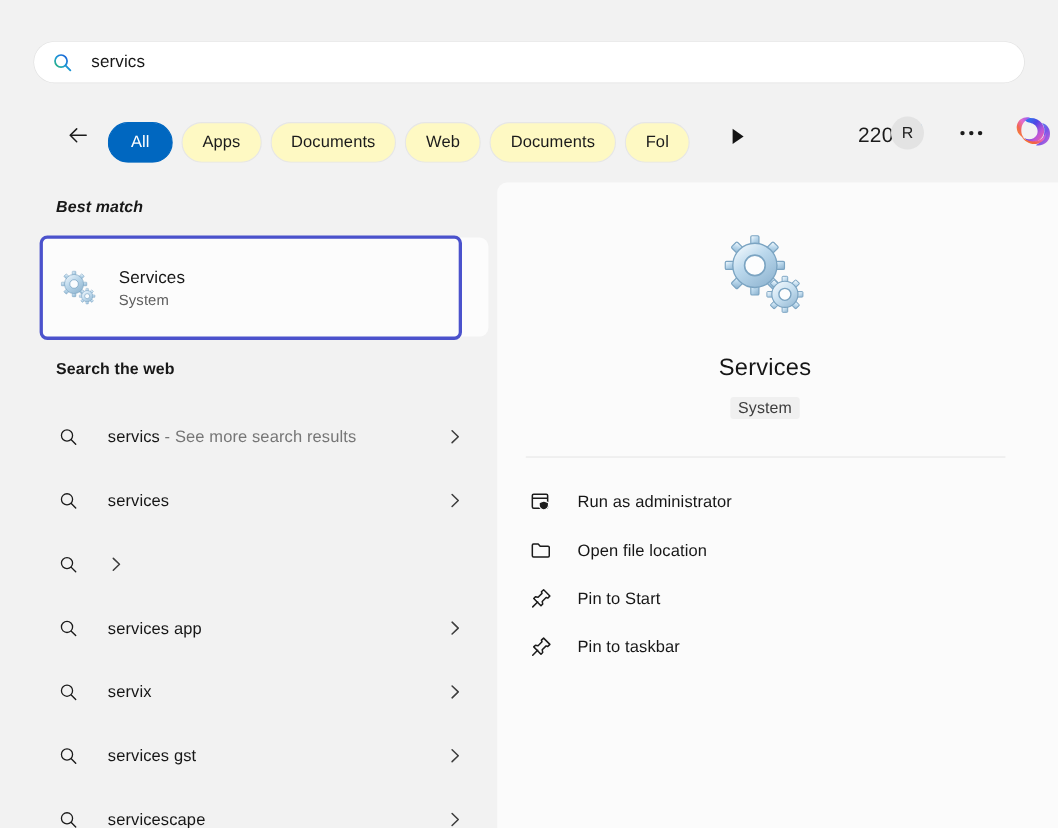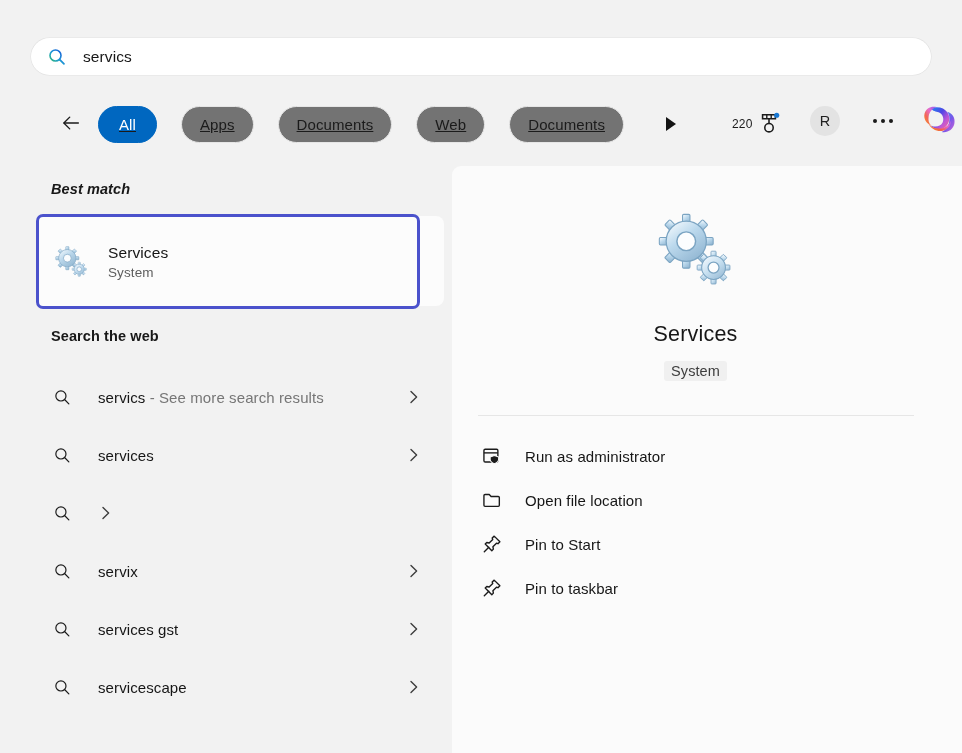--- a/index.html
+++ b/index.html
@@ -77,36 +77,35 @@
   .tabs-clip {
     position: absolute;
     left: 67px;
     top: 0;
     width: 546px;
     height: 48px;
     overflow: hidden;
   }
   .tabs-row {
     display: flex;
-    align-items: center;
-    gap: 24px;
+    align-items: flex-end;
+    gap: 8px;
     height: 48px;
     padding-left: 0px;
-    text-decoration: underline;
   }
   .pill {
     height: 37px;
     display: flex;
     align-items: center;
     justify-content: center;
     padding: 0 18px;
     border-radius: 19px;
     font-size: 15px;
     color: #1b1b1b;
-    background: #737373;
+    background: #fef9c3;
     border: 1px solid #e6e6e6;
     white-space: nowrap;
     cursor: default;
     letter-spacing: 0.1px;
   }
   .pill.active {
     background: #0067c0;
     border-color: #0067c0;
     color: #ffffff;
   }
@@ -135,23 +134,24 @@
     position: absolute;
     left: 701px;
     top: 10px;
     height: 28px;
     display: flex;
     align-items: center;
     gap: 5px;
     cursor: default;
   }
   .rewards-count {
-    font-size: 12px;
+    font-size: 19px;
     color: #1b1b1b;
     letter-spacing: 0.2px;
+    margin-left: 48px;
   }
   .rewards-icon { width: 22px; height: 24px; display:block; }
 
   .avatar {
     position: absolute;
     left: 779px;
     top: 106px;
     width: 30px;
     height: 30px;
     border-radius: 50%;
@@ -521,20 +521,30 @@
   <div class="web-row">
     <svg class="mag" viewBox="0 0 24 24">
       <circle cx="10" cy="10" r="6.4" fill="none" stroke="#1b1b1b" stroke-width="1.5"></circle>
       <line x1="14.9" y1="14.9" x2="20" y2="20" stroke="#1b1b1b" stroke-width="1.6" stroke-linecap="round"></line>
     </svg>
     <svg class="chev" viewBox="0 0 16 16">
       <polyline points="5,2.6 10.6,8 5,13.4" fill="none" stroke="#3d3d3d" stroke-width="1.4" stroke-linecap="round" stroke-linejoin="round"></polyline>
     </svg>
   </div>
 
+  <div class="web-row">
+    <svg class="mag" viewBox="0 0 24 24">
+      <circle cx="10" cy="10" r="6.4" fill="none" stroke="#1b1b1b" stroke-width="1.5"></circle>
+      <line x1="14.9" y1="14.9" x2="20" y2="20" stroke="#1b1b1b" stroke-width="1.6" stroke-linecap="round"></line>
+    </svg>
+    <div class="web-label"><span>services app</span><span class="suffix"></span></div>
+    <svg class="chev" viewBox="0 0 16 16">
+      <polyline points="5,2.6 10.6,8 5,13.4" fill="none" stroke="#3d3d3d" stroke-width="1.4" stroke-linecap="round" stroke-linejoin="round"></polyline>
+    </svg>
+  </div>
 
   <div class="web-row">
     <svg class="mag" viewBox="0 0 24 24">
       <circle cx="10" cy="10" r="6.4" fill="none" stroke="#1b1b1b" stroke-width="1.5"></circle>
       <line x1="14.9" y1="14.9" x2="20" y2="20" stroke="#1b1b1b" stroke-width="1.6" stroke-linecap="round"></line>
     </svg>
     <div class="web-label"><span>servix</span><span class="suffix"></span></div>
     <svg class="chev" viewBox="0 0 16 16">
       <polyline points="5,2.6 10.6,8 5,13.4" fill="none" stroke="#3d3d3d" stroke-width="1.4" stroke-linecap="round" stroke-linejoin="round"></polyline>
     </svg>

